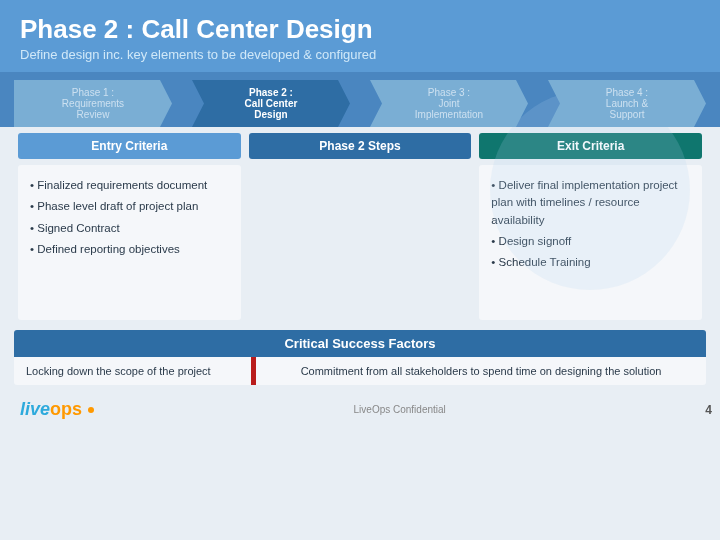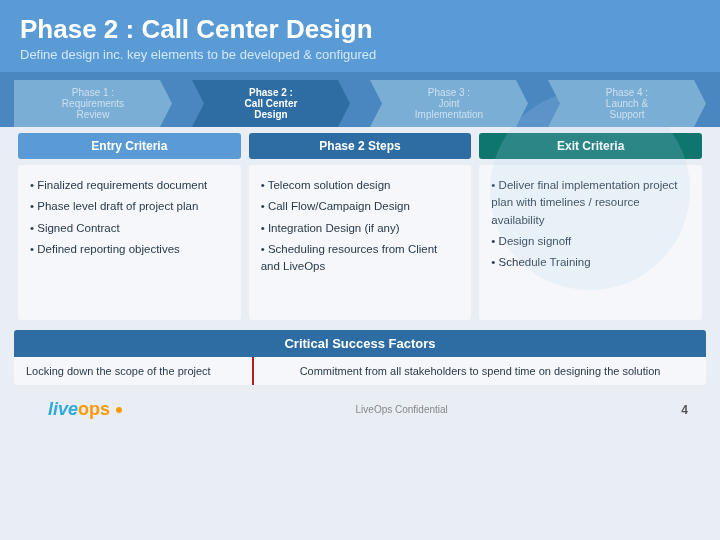--- a/index.html
+++ b/index.html
@@ -123,38 +123,37 @@
     .critical-body {
       display: flex;
       background: rgba(255,255,255,0.55);
       border-radius: 0 0 3px 3px;
     }
     .critical-left {
       flex: 1;
       padding: 8px 12px;
       font-size: 11px;
       color: #2a3a4a;
-      border-right: 2px solid #b91c1c;
+      border-right: 5px solid #b91c1c;
     }
     .critical-right {
       flex: 2;
       padding: 8px 12px;
       font-size: 11px;
       color: #2a3a4a;
       text-align: center;
     }
 
     
     .footer {
       display: flex;
       justify-content: space-between;
       align-items: center;
-      padding: 8px 32px 5px 20px;
+      padding: 8px 8px 5px 20px;
       margin-top: 6px;
-      margin-left: 28px;
     }
     .footer-logo {
       display: flex;
       align-items: center;
       gap: 4px;
     }
     .logo-text {
       font-size: 18px;
       font-weight: bold;
       color: #2eaadc;
@@ -216,28 +215,20 @@
         <li>Finalized requirements document</li>
         <li>Phase level draft of project plan</li>
         <li>Signed Contract</li>
         <li>Defined reporting objectives</li>
       </ul>
     </div>
   </div>
 
   <div class="col">
     <div class="col-header steps">Phase 2 Steps</div>
-    <div class="content-box">
-      <ul>
-        <li>Telecom solution design</li>
-        <li>Call Flow/Campaign Design</li>
-        <li>Integration Design (if any)</li>
-        <li>Scheduling resources from Client and LiveOps</li>
-      </ul>
-    </div>
   </div>
 
   <div class="col">
     <div class="col-header exit">Exit Criteria</div>
     <div class="content-box">
       <ul>
         <li>Deliver final implementation project plan with timelines / resource availability</li>
         <li>Design signoff</li>
         <li>Schedule Training</li>
       </ul>

